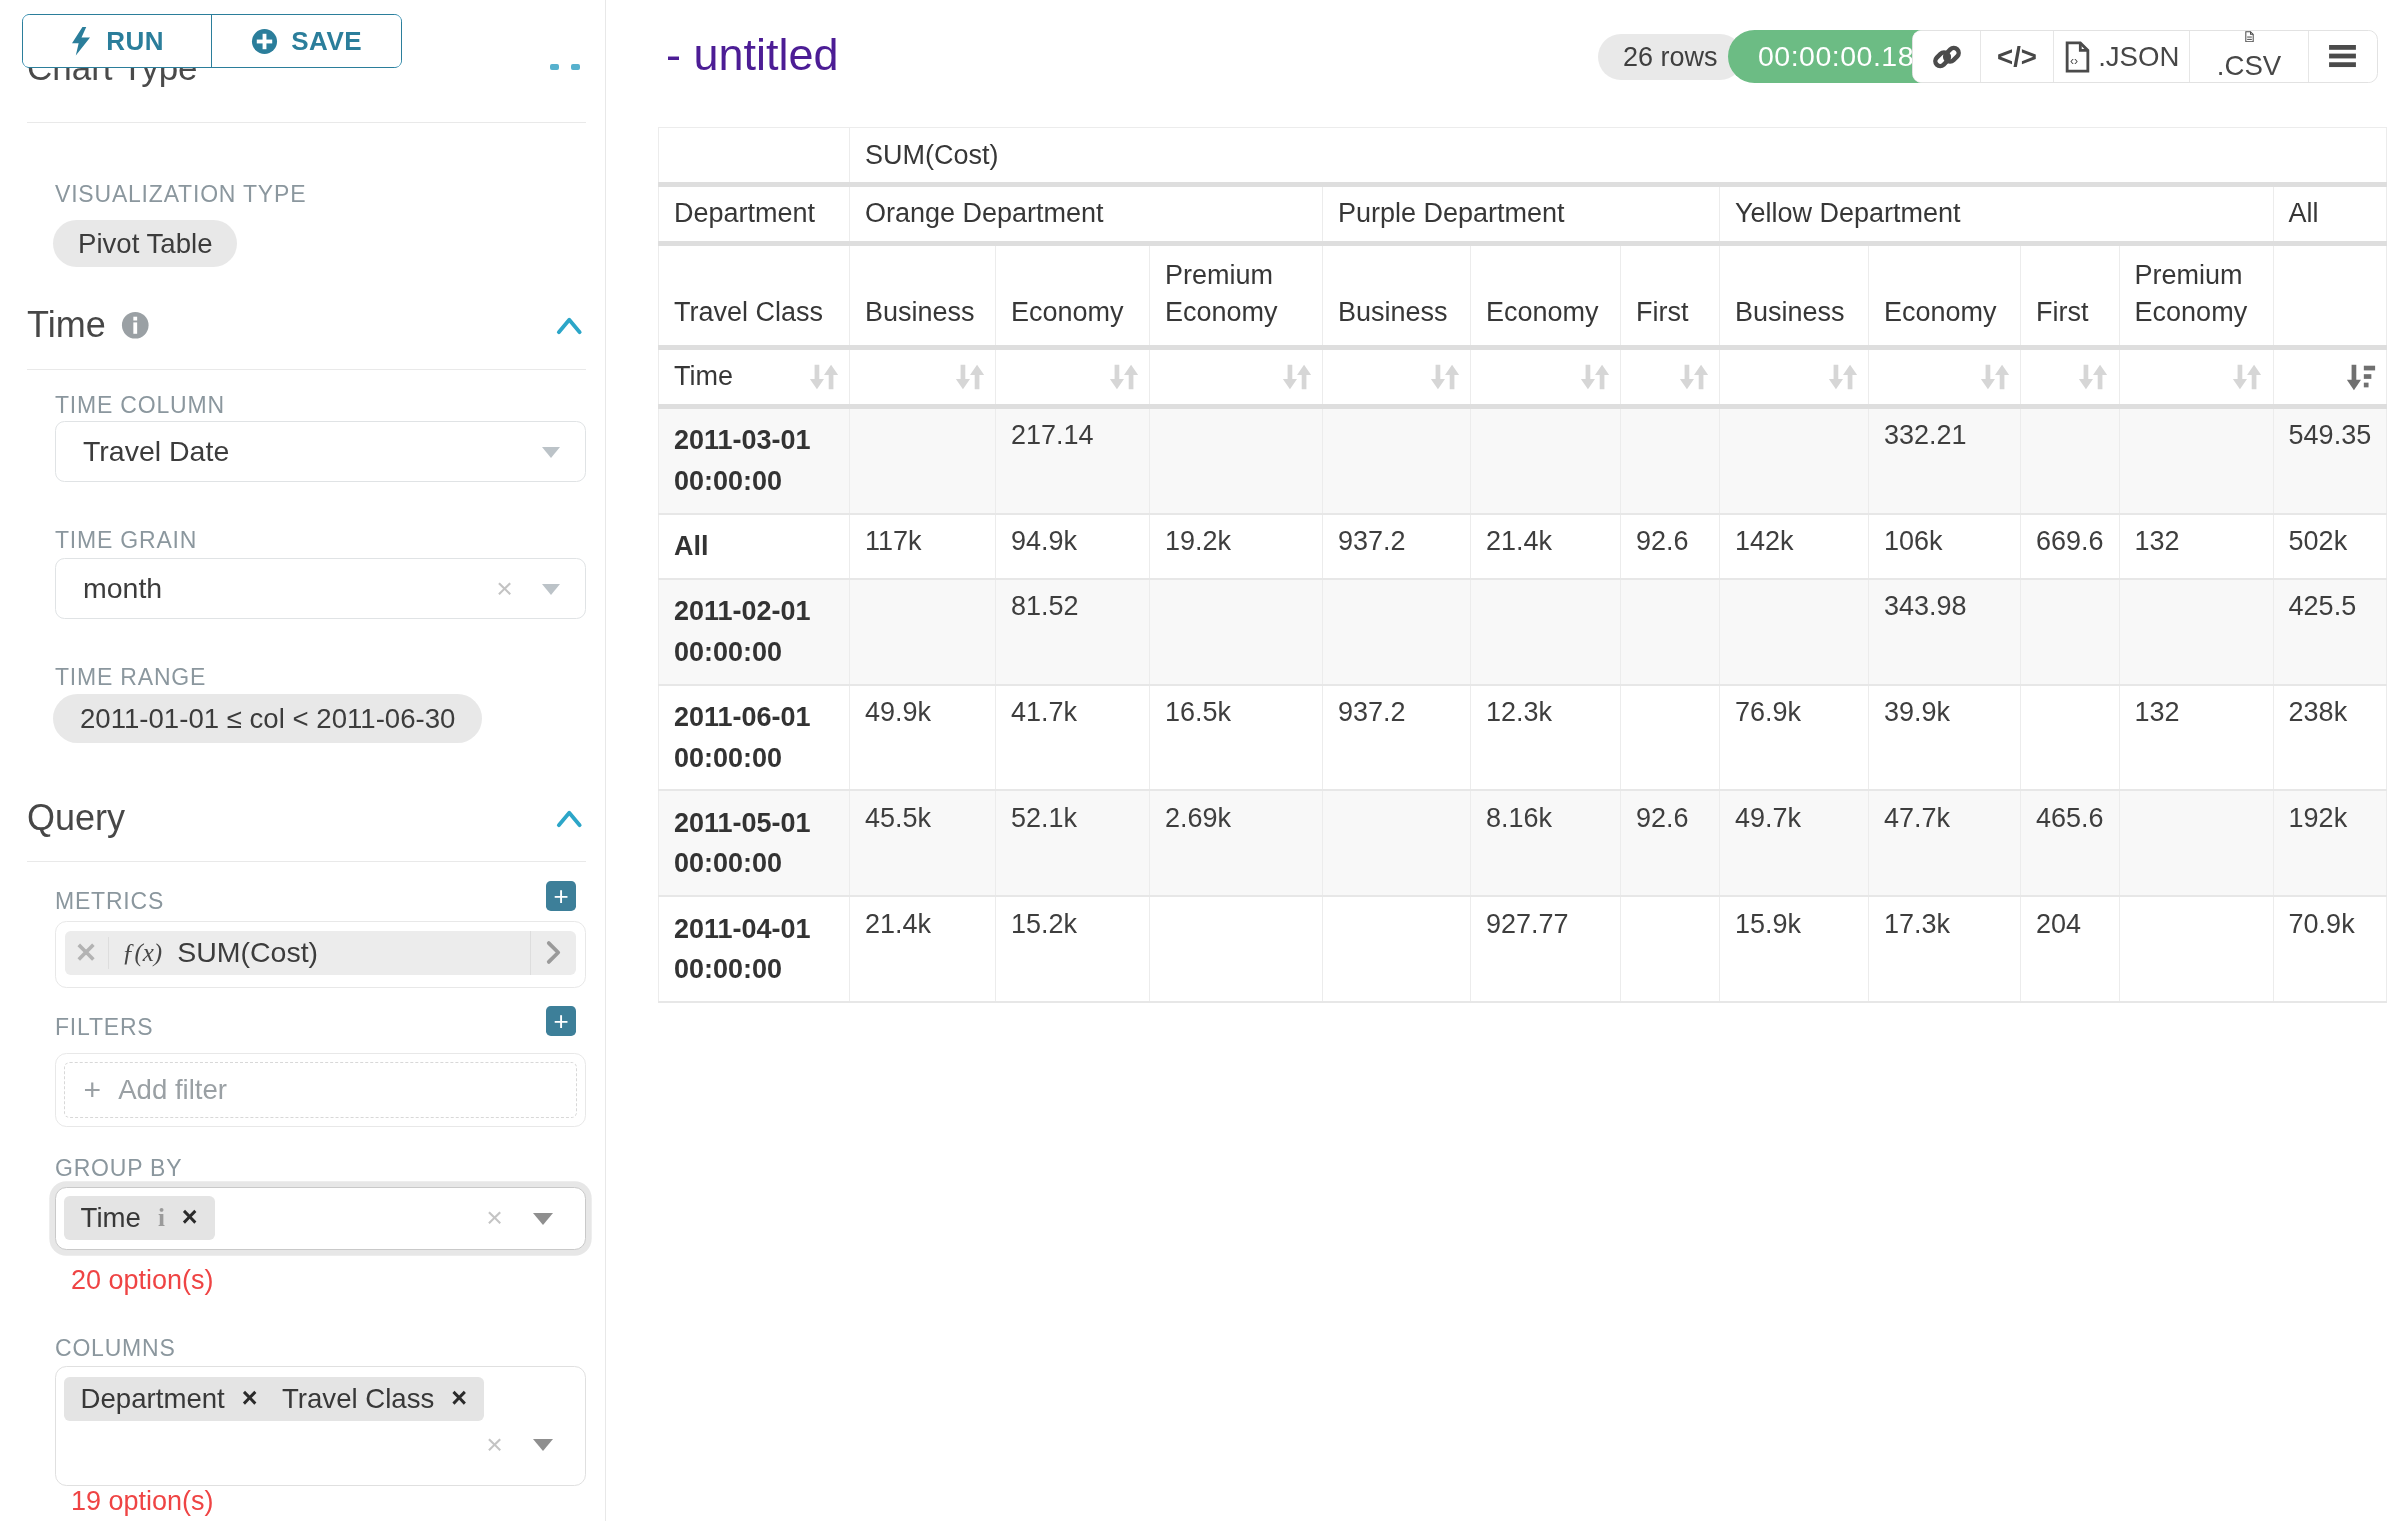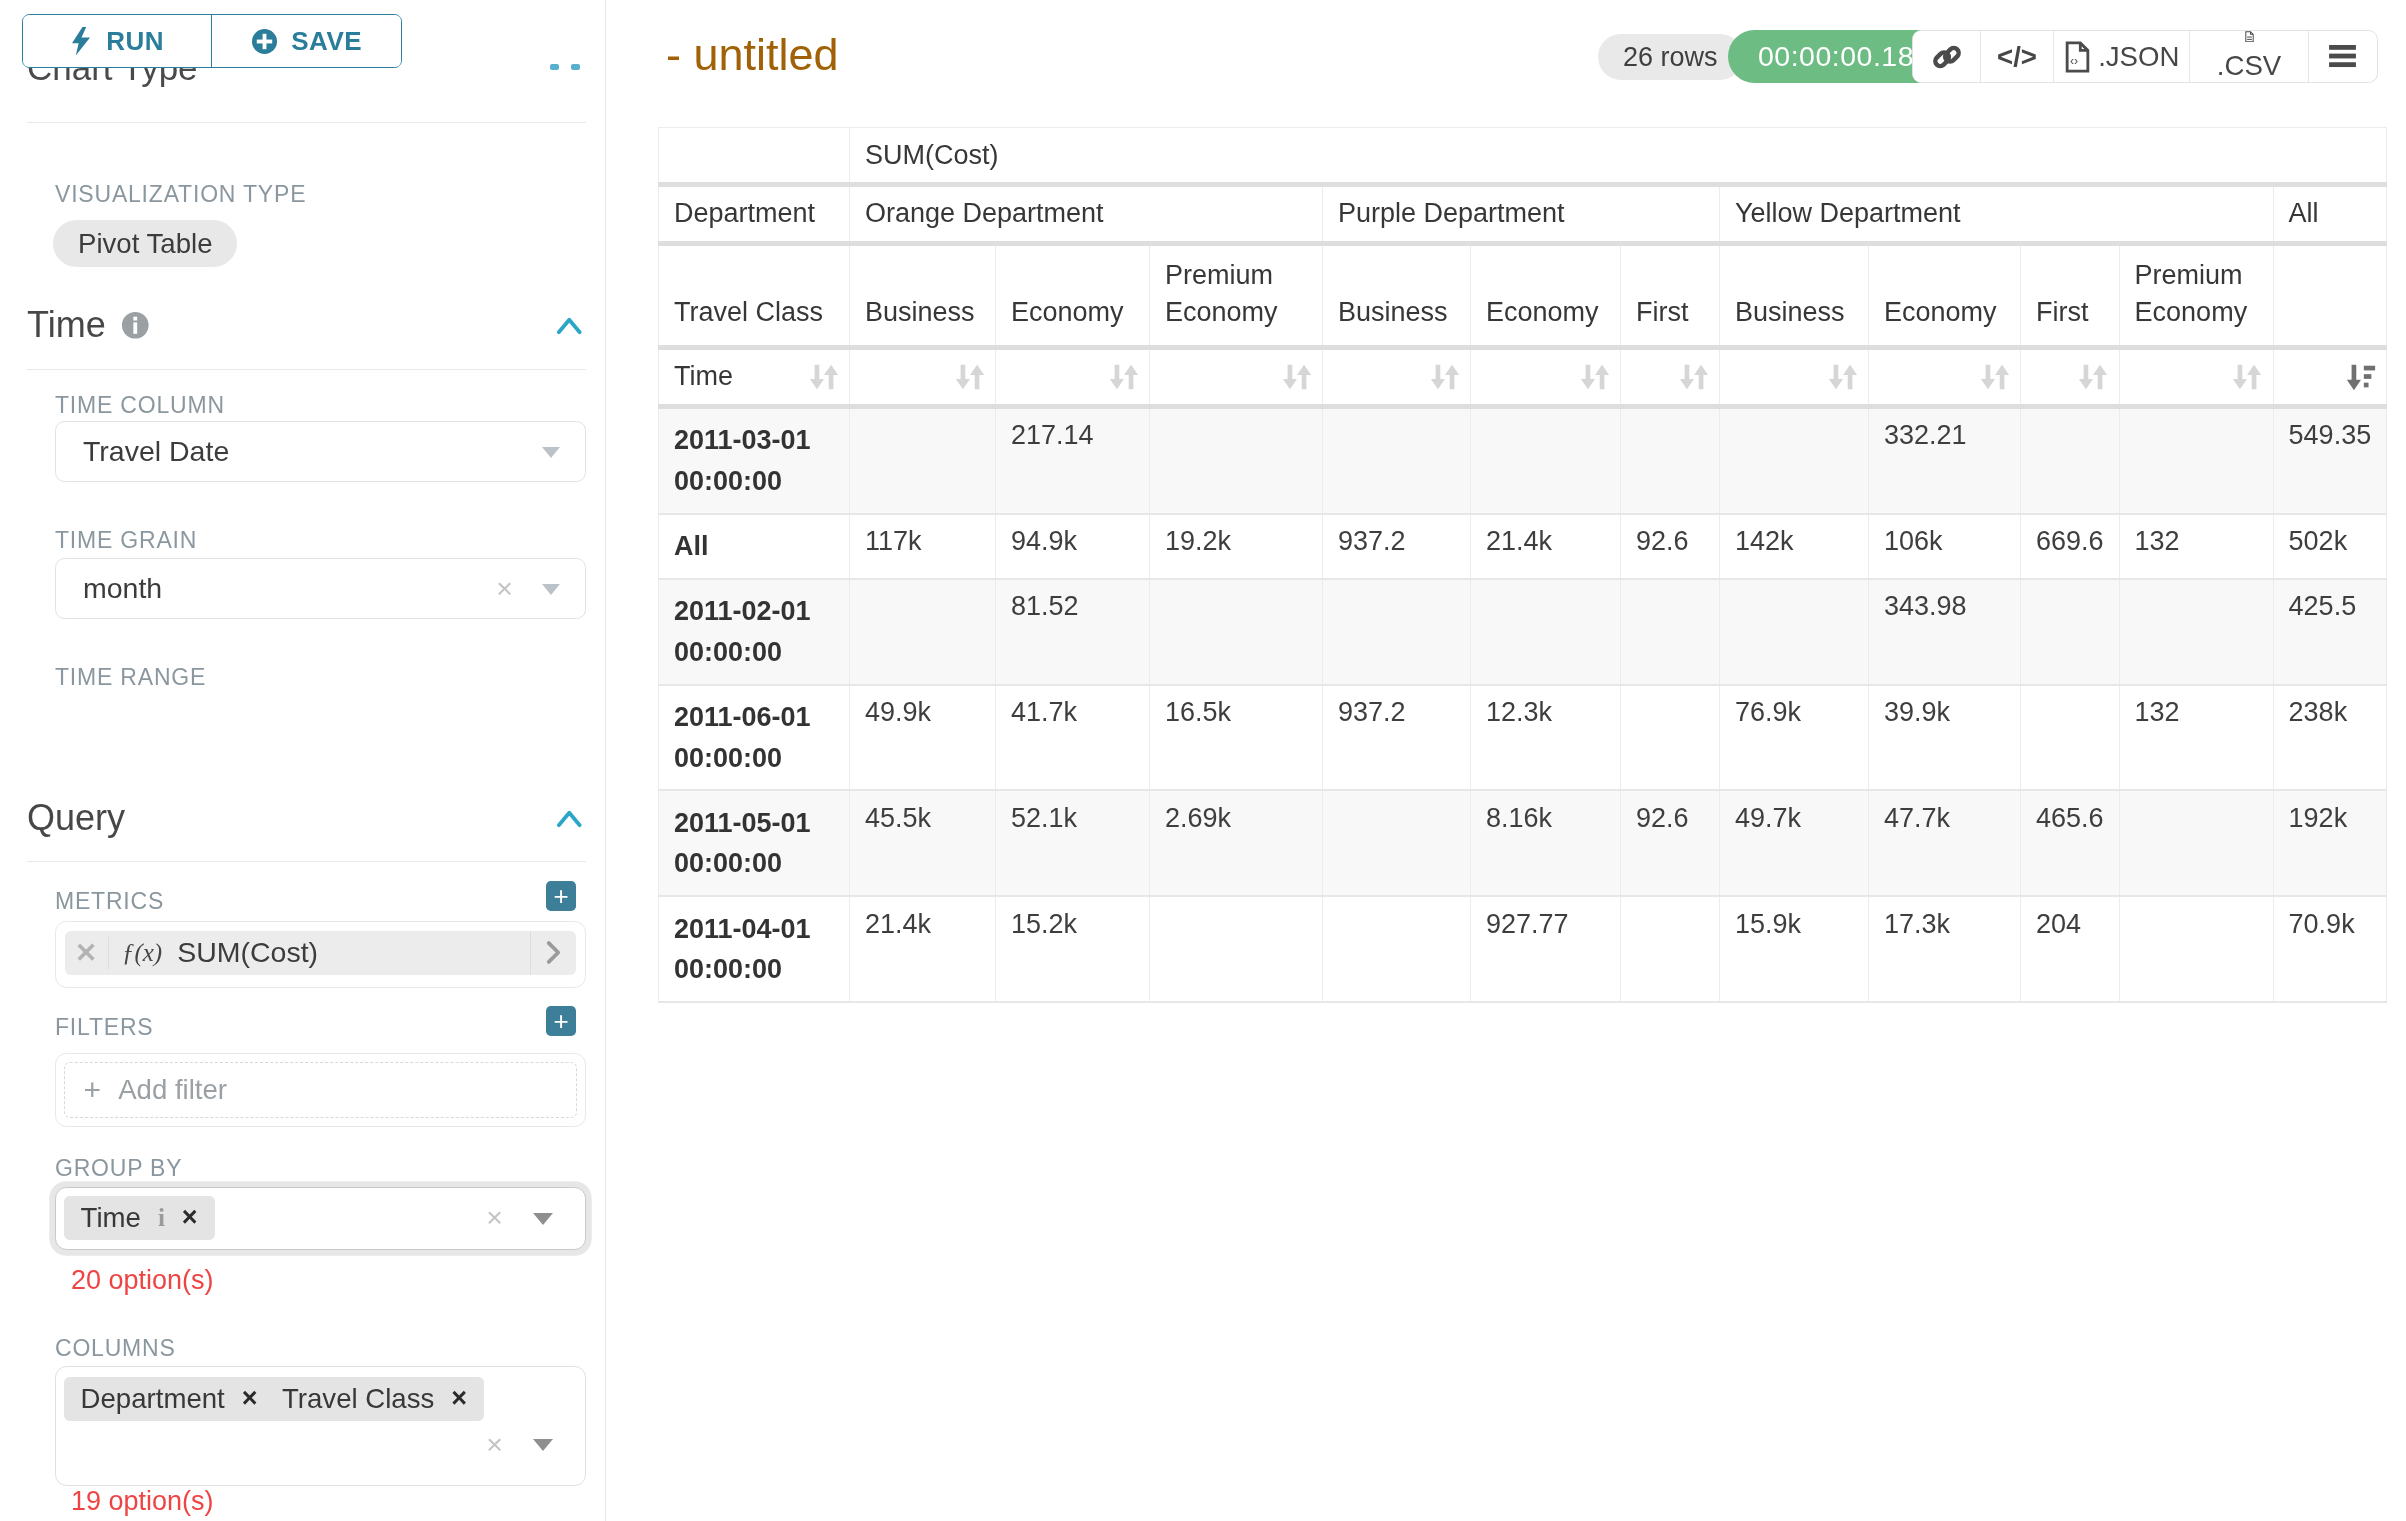--- a/index.html
+++ b/index.html
@@ -57,21 +57,21 @@
   .ms-group { top:1187px; height:63px; border:1.9px solid #c9c9c9; box-shadow:0 0 0 5.7px #e7e7e7; }
   .ms-cols  { top:1366px; height:120px; border:1.9px solid #e0e0e0; }
   .chip { position:absolute; background:#e4e4e4; border-radius:5.7px; display:inline-flex; align-items:center; gap:17px; height:44px; padding:0 17px; font-size:27.6px; color:#383838; cursor:pointer; }
   .chip .rm { font-weight:700; font-size:27px; color:#2b2b2b; cursor:pointer; }
   .chip .info-i { font-family:"Liberation Serif", serif; font-weight:700; font-size:25px; color:#9a9a9a; }
   .hint { position:absolute; left:71px; color:#ef4444; font-size:27px; }
   .ms-clear { position:absolute; color:#c4c4c4; font-size:28.5px; cursor:pointer; }
   .ms-caret { position:absolute; width:0; height:0; border-left:10.5px solid transparent; border-right:10.5px solid transparent; border-top:12.4px solid #8f8f8f; cursor:pointer; }
 
   
-  .page-title { position:absolute; left:666px; top:28.5px; font-size:45px; color:#a16207; }
+  .page-title { position:absolute; left:666px; top:28.5px; font-size:45px; color:#4c1d95; }
   .badge-rows { position:absolute; left:1598px; top:34px; height:46px; padding:0 25px; background:#e9e9e9; border-radius:23px; font-size:27px; color:#3f3f3f; display:flex; align-items:center; }
   .badge-timer { position:absolute; left:1728px; top:30px; height:53px; padding:0 30px; background:#6cbc84; border-radius:27px; font-size:28.5px; color:#ffffff; letter-spacing:0.5px; display:flex; align-items:center; }
   .btn-group { position:absolute; left:1912px; top:30px; height:53px; width:466px; display:flex; border:1.9px solid #e2e2e2; border-radius:9.5px; background:#fff; }
   .btn-group > button { display:flex; align-items:center; justify-content:center; gap:7.6px; border:none; background:#fff; font-family:inherit; font-size:27.6px; color:#474747; cursor:pointer; }
   .btn-group > button + button { border-left:1.9px solid #e6e6e6; }
   .bg-link { width:67px; border-radius:7.6px 0 0 7.6px; }
   .bg-code { width:73px; font-weight:600; font-size:25px; }
   .bg-json { width:136px; }
   .bg-csv  { width:119px;flex-direction:column; }
   .bg-menu { width:68px; border-radius:0 7.6px 7.6px 0; }
@@ -145,20 +145,21 @@
     </div>
 
     <div class="side-label" style="top:527px;">TIME GRAIN</div>
     <div class="select-box sel-month">
       <span>month</span>
       <span class="clear-x" style="right:72px;">×</span>
       <span class="caret caret-sm"></span>
     </div>
 
     <div class="side-label" style="top:664px;">TIME RANGE</div>
+    <div class="pill range-pill">2011-01-01 ≤ col &lt; 2011-06-30</div>
 
     <div class="section-h sec-query">
       <span>Query</span>
     </div>
     <svg class="chevron-up chv-query" viewBox="0 0 30 24">
         <polyline points="4,19 15,6 26,19" fill="none" stroke="#2ca6c8" stroke-width="4" stroke-linecap="round" stroke-linejoin="round"></polyline>
       </svg>
     <div class="divider d3"></div>
 
     <div class="side-label" style="top:888px;">METRICS</div>

